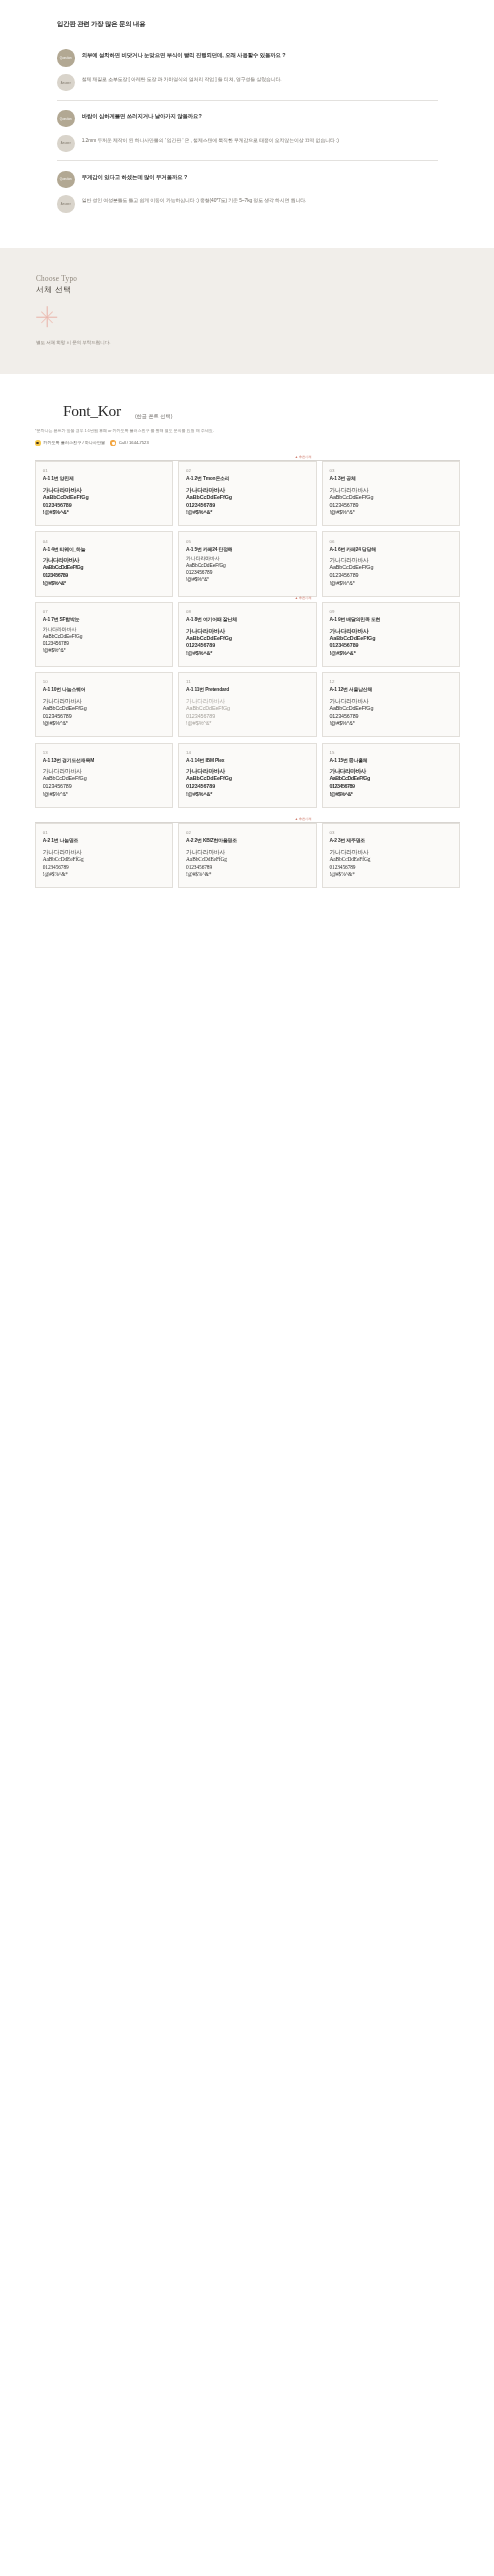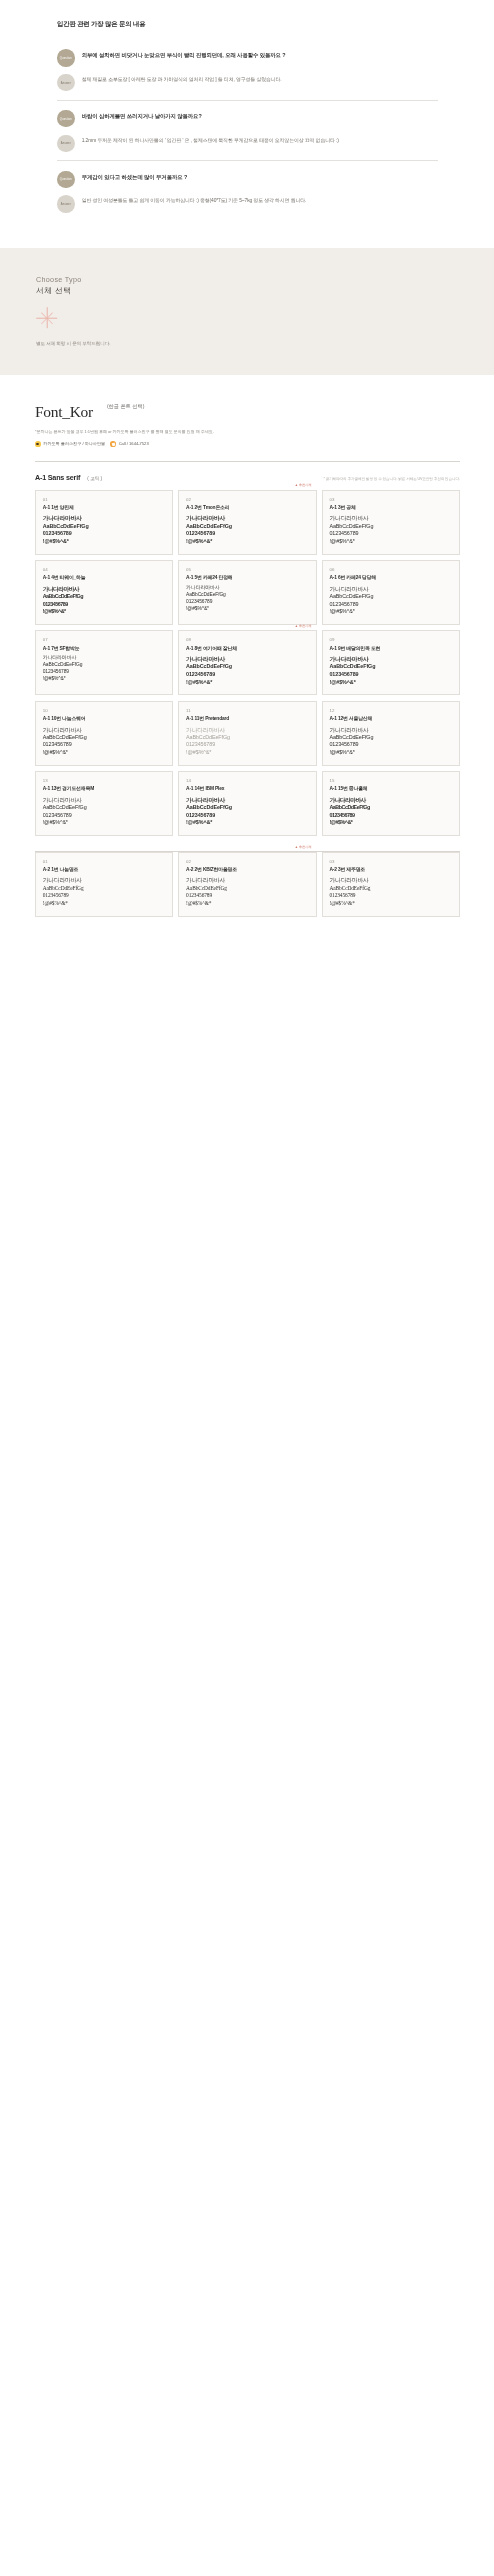--- a/index.html
+++ b/index.html
@@ -58,21 +58,21 @@
   .faq-text.q { font-weight: bold; color: #2f2f2f; }
   .faq-text.a { color: #6f6a63; font-size: 4.9px; }
 
   
   .typo-banner {
     background: #f1eeea;
     padding: 27px 36px 29px 36px;
     margin-top: 11.3px;
   }
   .typo-eng {
-    font-family: Liberation Sans, sans-serif;
+    font-family: Liberation Serif, serif;
     font-size: 7.2px;
     color: #8d857a;
     letter-spacing: 0.3px;
     margin-bottom: 2.1px;
   }
   .typo-kor {
     font-size: 7.7px;
     color: #4a443d;
     letter-spacing: 0.5px;
     margin-bottom: 11.3px;
@@ -104,23 +104,24 @@
   .typo-note {
     font-size: 4.6px;
     color: #8b847c;
     letter-spacing: -0.1px;
   }
 
   
   .fontkor-wrap { padding: 28px 35px 0 35px; }
   .fontkor-head {
     display: flex;
-    align-items: flex-start;
+    align-items: flex-end;
     gap: 14px;
     margin-bottom: 8.2px;
+    margin-left: 28px;
   }
   .fontkor-title {
     font-family: "Liberation Serif", serif;
     font-size: 15.5px;
     color: #2b2b2b;
     letter-spacing: -0.3px;
   }
   .fontkor-sub {
     font-size: 5.2px;
     color: #6d6a66;
@@ -316,27 +317,20 @@
     <span class="call-chip">
       <span class="call-dot"></span>
       <span>Call / 1644-7523</span>
     </span>
   </div>
 </section>
 
 <div id="cat-root">
     <section class="cat-block">
       <div class="cat-divider"></div>
-      <div class="cat-head">
-        <div class="cat-left">
-          <span class="cat-name">A-1 Sans serif</span>
-          <span class="cat-kor">( 고딕 )</span>
-        </div>
-        <span class="cat-note">* 굵기체따따의 추가굴체인 발생 있 수 있습니다. 밝은 서체는 UV코인팅 추천되 않습니다.</span>
-      </div>
       <div class="grid">
         <div class="card">
           <div class="card-num">01</div>
           <div class="card-name">A-1 1번 양진제</div>
           <div class="sample f-bold">
             <span class="kor">가나다라마바사</span>
             <span class="lat">AaBbCcDdEeFfGg</span>
             <span class="num">0123456789</span>
             <span class="sym">!@#$%^&amp;*</span>
           </div>

